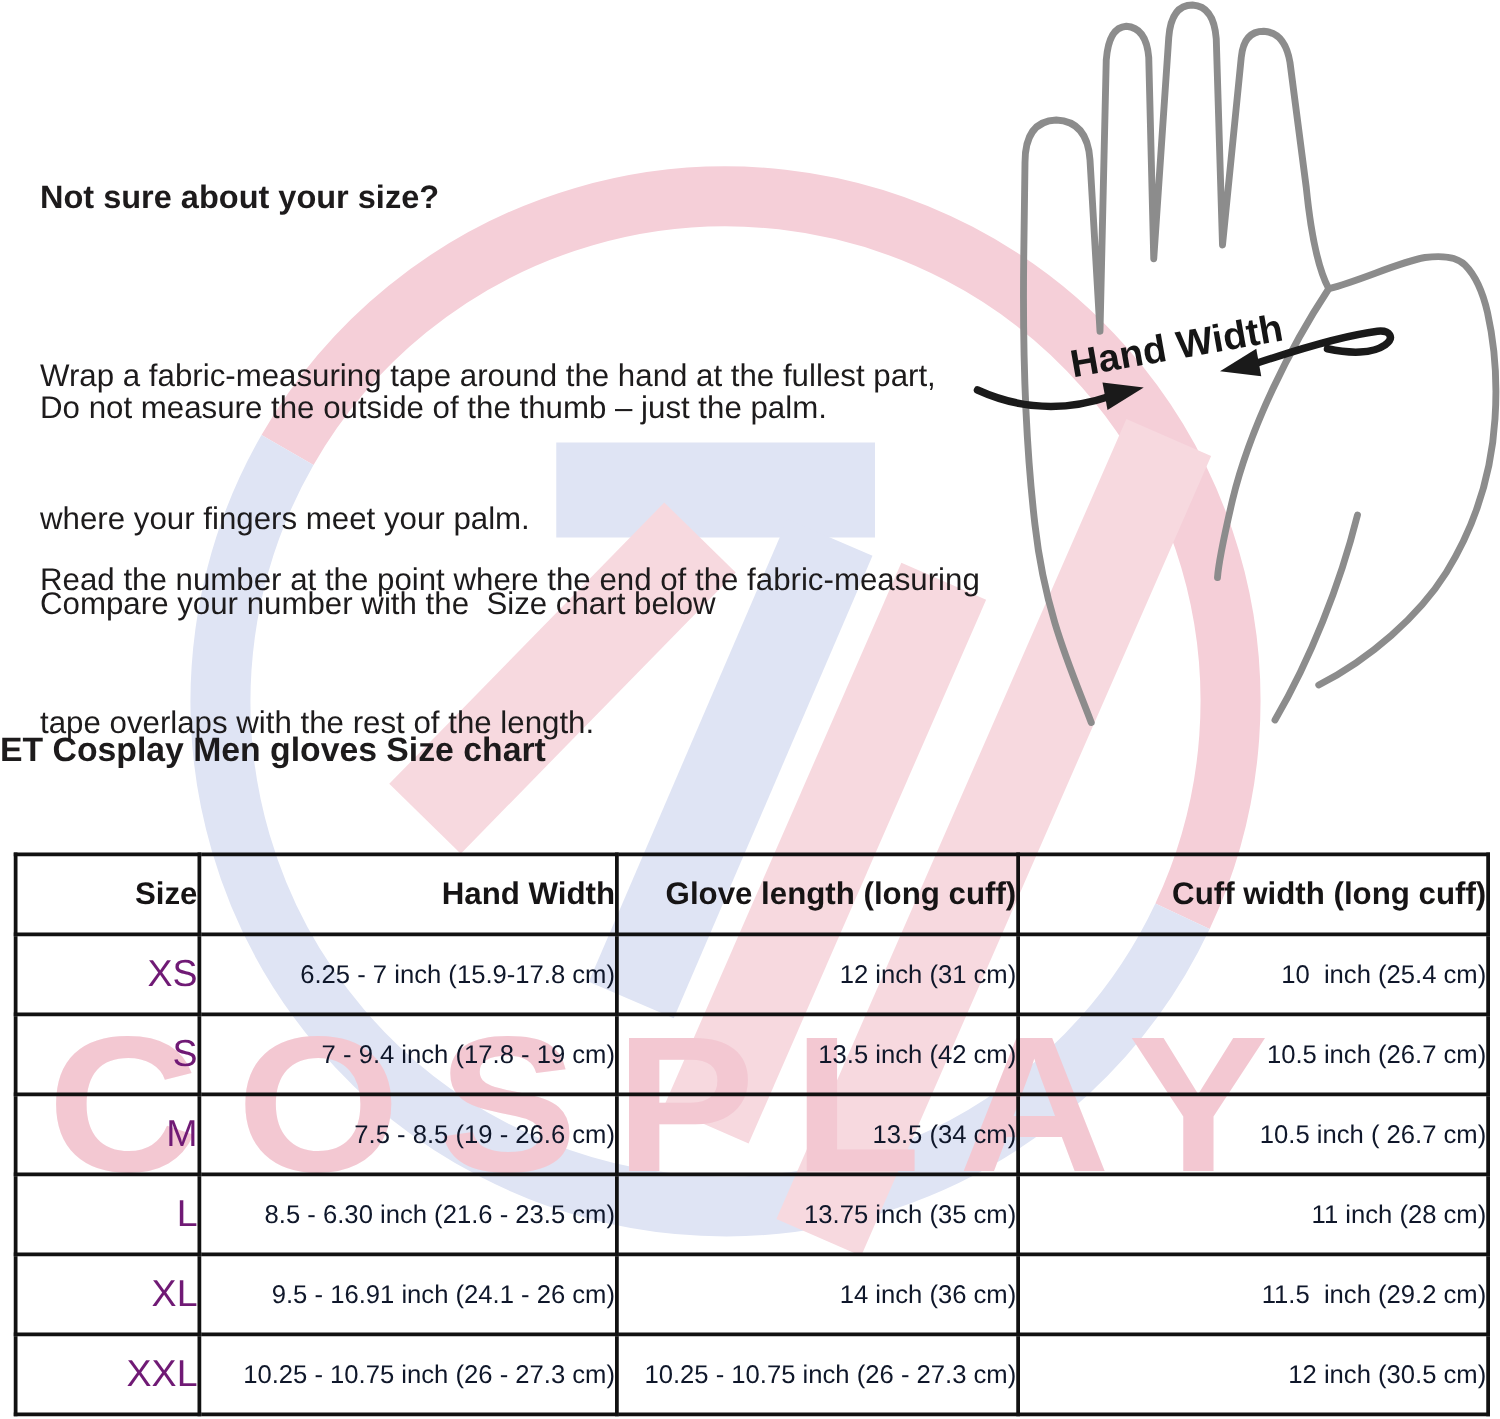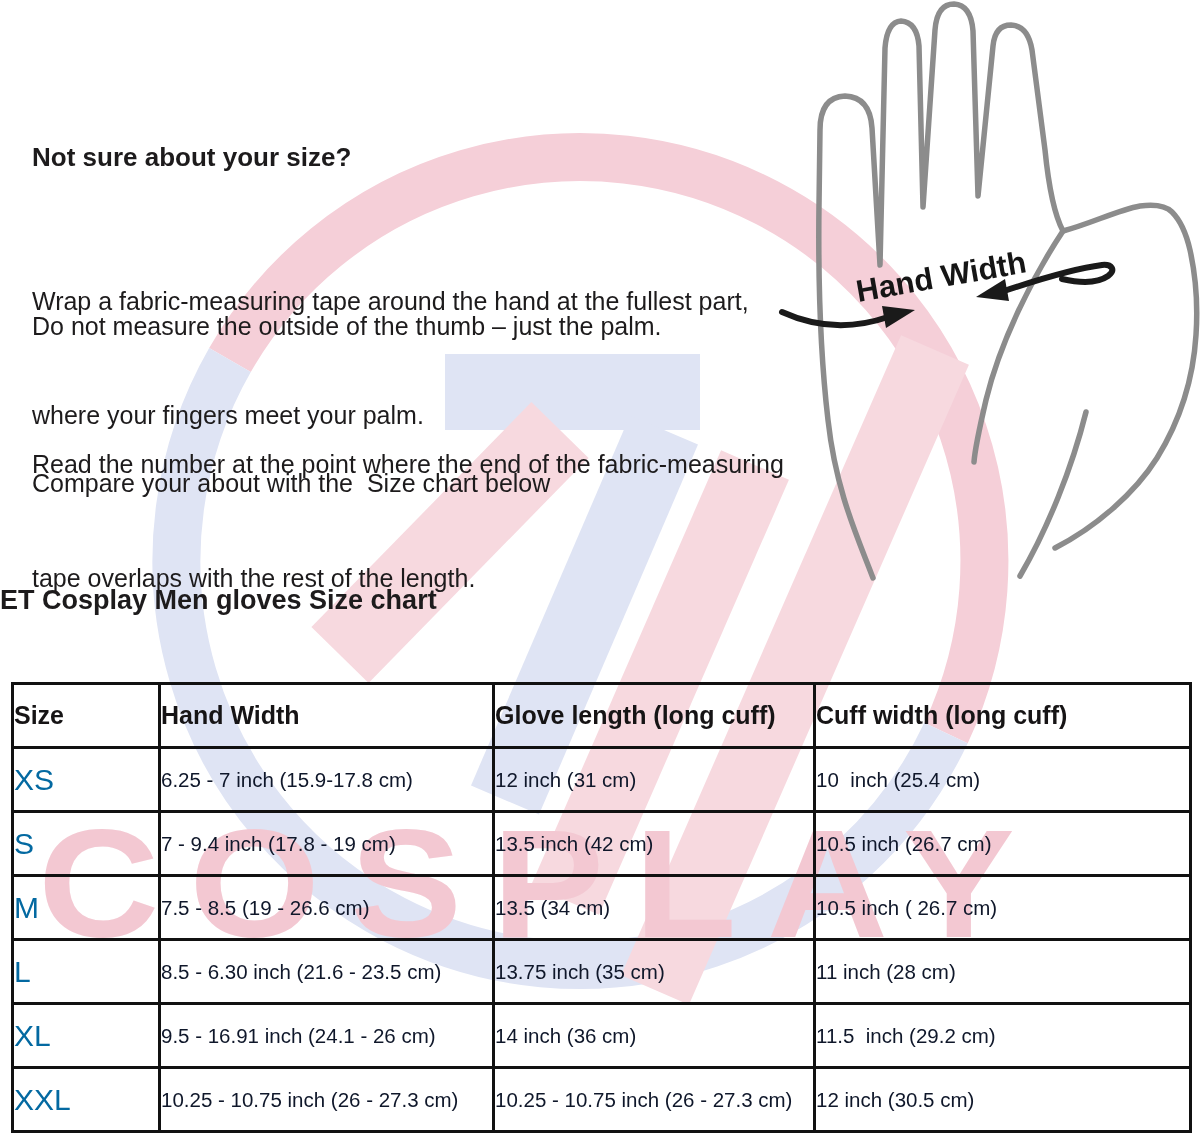--- a/index.html
+++ b/index.html
@@ -27,25 +27,25 @@
   .chart-title{
     position:absolute;z-index:2;left:0;top:585px;width:1200px;
     text-align:left;font-size:27px;font-weight:bold;
   }
   table.size-table{
     position:absolute;z-index:3;left:11px;top:682px;
     width:1178px;height:451px;border-collapse:collapse;table-layout:fixed;
     background:transparent;
   }
   table.size-table td,table.size-table th{
-    border:3px solid #111111;text-align:left;vertical-align:middle;
+    border:3px solid #111111;text-align:right;vertical-align:middle;
     padding:0;background:transparent;white-space:pre-wrap;
   }
   th.hdr{font-size:25px;font-weight:bold;color:#161415;}
-  td.size-cell{font-size:30px;font-weight:normal;color:#0369a1;}
+  td.size-cell{font-size:30px;font-weight:normal;color:#701a75;}
   td.val-cell{font-size:20.5px;color:#0f172a;}
   tr{height:64px;}
 </style>
 </head>
 <body>
 
 <div class="canvas">
 
   <svg class="wm-svg" width="1200" height="1135" viewBox="0 0 1200 1135">
     <path d="M 230 360 A 404 404 0 0 1 946 733" fill="none" stroke="#f5cfd8" stroke-width="48"></path>
@@ -66,21 +66,21 @@
     <div>where your fingers meet your palm.</div>
   </div>
 
   <div class="txt para p2">Do not measure the outside of the thumb – just the palm.</div>
 
   <div class="txt para p3">
     <div>Read the number at the point where the end of the fabric-measuring</div>
     <div>tape overlaps with the rest of the length.</div>
   </div>
 
-  <div class="txt para p4">Compare your about with the  Size chart below</div>
+  <div class="txt para p4">Compare your number with the  Size chart below</div>
 
   <svg class="hand-svg" width="1200" height="1135" viewBox="0 0 1200 1135">
     <g fill="none" stroke="#8c8c8c" stroke-width="5.5" stroke-linecap="round" stroke-linejoin="round">
       <path d="M 873 578
                C 858 538, 836 492, 828 420
                C 820 352, 818 282, 819 205
                L 820 130 Q 820 97, 845 96 Q 870 97, 872 128
                L 880 265
                L 885 48 Q 887 22, 901 21 Q 917 22, 919 46
                L 923 207

